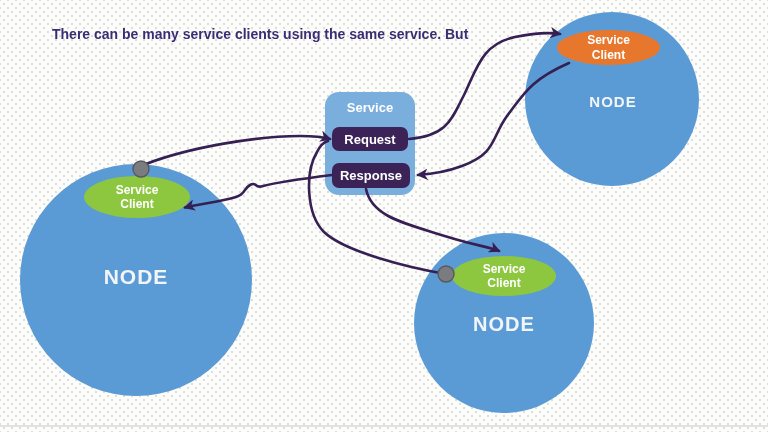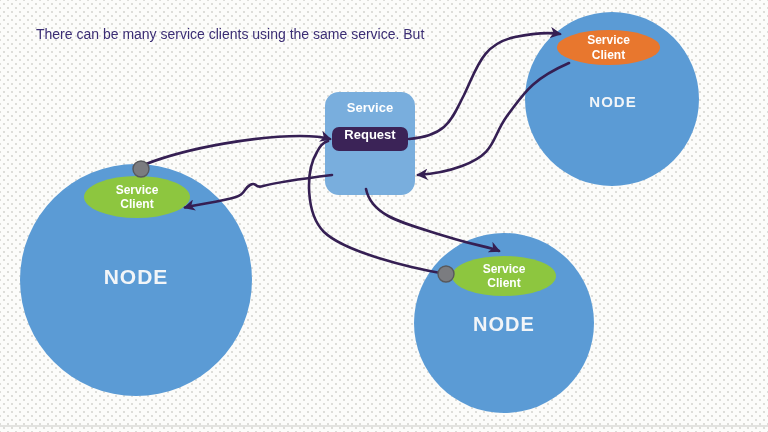--- a/index.html
+++ b/index.html
@@ -7,22 +7,22 @@
   .stage {
     position:relative; width:768px; height:432px; overflow:hidden;
     background-color:#fcfcfa;
     background-image:
       radial-gradient(rgba(185,185,178,0.45) 0.9px, transparent 1.2px),
       radial-gradient(rgba(185,185,178,0.45) 0.9px, transparent 1.2px);
     background-size:8px 8px;
     background-position:0 0, 4px 4px;
   }
   .note {
-    position:absolute; left:36px; top:24px; width:420px;
-    color:#3B2D74; font-size:14px; line-height:21px; font-weight:400;
+    position:absolute; left:52px; top:24px; width:420px;
+    color:#3B2D74; font-size:14px; line-height:21px; font-weight:700;
   }
   .circle {
     position:absolute; border-radius:50%; background:#5B9BD5;
   }
   .node-left   { left:20px;  top:164px; width:232px; height:232px; }
   .node-tr     { left:525px; top:12px;  width:174px; height:174px; }
   .node-br     { left:414px; top:233px; width:180px; height:180px; }
   .node-label {
     position:absolute; color:#F2F5F8; font-weight:bold; letter-spacing:1px;
     text-align:right; transform:translate(-50%,-50%);
@@ -43,21 +43,21 @@
   .service-box {
     position:absolute; left:325px; top:92px; width:90px; height:103px;
     background:#79AEDD; border-radius:14px;
   }
   .service-title {
     position:absolute; left:0; top:8px; width:100%; text-align:center;
     color:#FFFFFF; font-size:13px; font-weight:bold;
   }
   .msg-box {
     position:absolute; background:#3B2357; border-radius:7px;
-    display:flex; justify-content:center;
+    display:flex; align-items:center; justify-content:center;
     color:#FFFFFF; font-size:13px; font-weight:bold;
   }
   .req { left:332px; top:127px; width:76px; height:24px; }
   .res { left:332px; top:163px; width:78px; height:25px; }
   .overlay { position:absolute; left:0; top:0; width:768px; height:432px; }
   .slide-edge {
     position:absolute; left:0; top:425px; width:768px; height:2px;
     background:rgba(178,178,172,0.35);
   }
 </style>
@@ -90,20 +90,23 @@
   <div class="node-label nl-left">NODE</div>
   <div class="node-label nl-tr">NODE</div>
   <div class="node-label nl-br">NODE</div>
 
   <div class="service-box">
     <div class="service-title">Service</div>
   </div>
   <div class="msg-box req">
     <span>Request</span>
   </div>
+  <div class="msg-box res">
+    <span>Response</span>
+  </div>
 
   <svg class="overlay" viewBox="0 0 768 432" xmlns="http://www.w3.org/2000/svg">
     <defs>
       <marker id="ah" viewBox="0 0 10 10" refX="8.5" refY="5" markerWidth="4.4" markerHeight="4.4" orient="auto" markerUnits="strokeWidth">
         <path d="M0,0 L10,5 L0,10 L2.8,5 Z" fill="#351F53"></path>
       </marker>
     </defs>
     <g fill="none" stroke-linecap="round" stroke-width="2.6" stroke="#351F53">
       <path d="M146,164 C190,147 258,136 300,136 C316,136 325,137.5 330,139" marker-end="url(#ah)"></path>
       <path d="M446,274 C410,268 345,252 324,232 C306,214 305,172 317,152 C320,146 324,142 328,141"></path>

